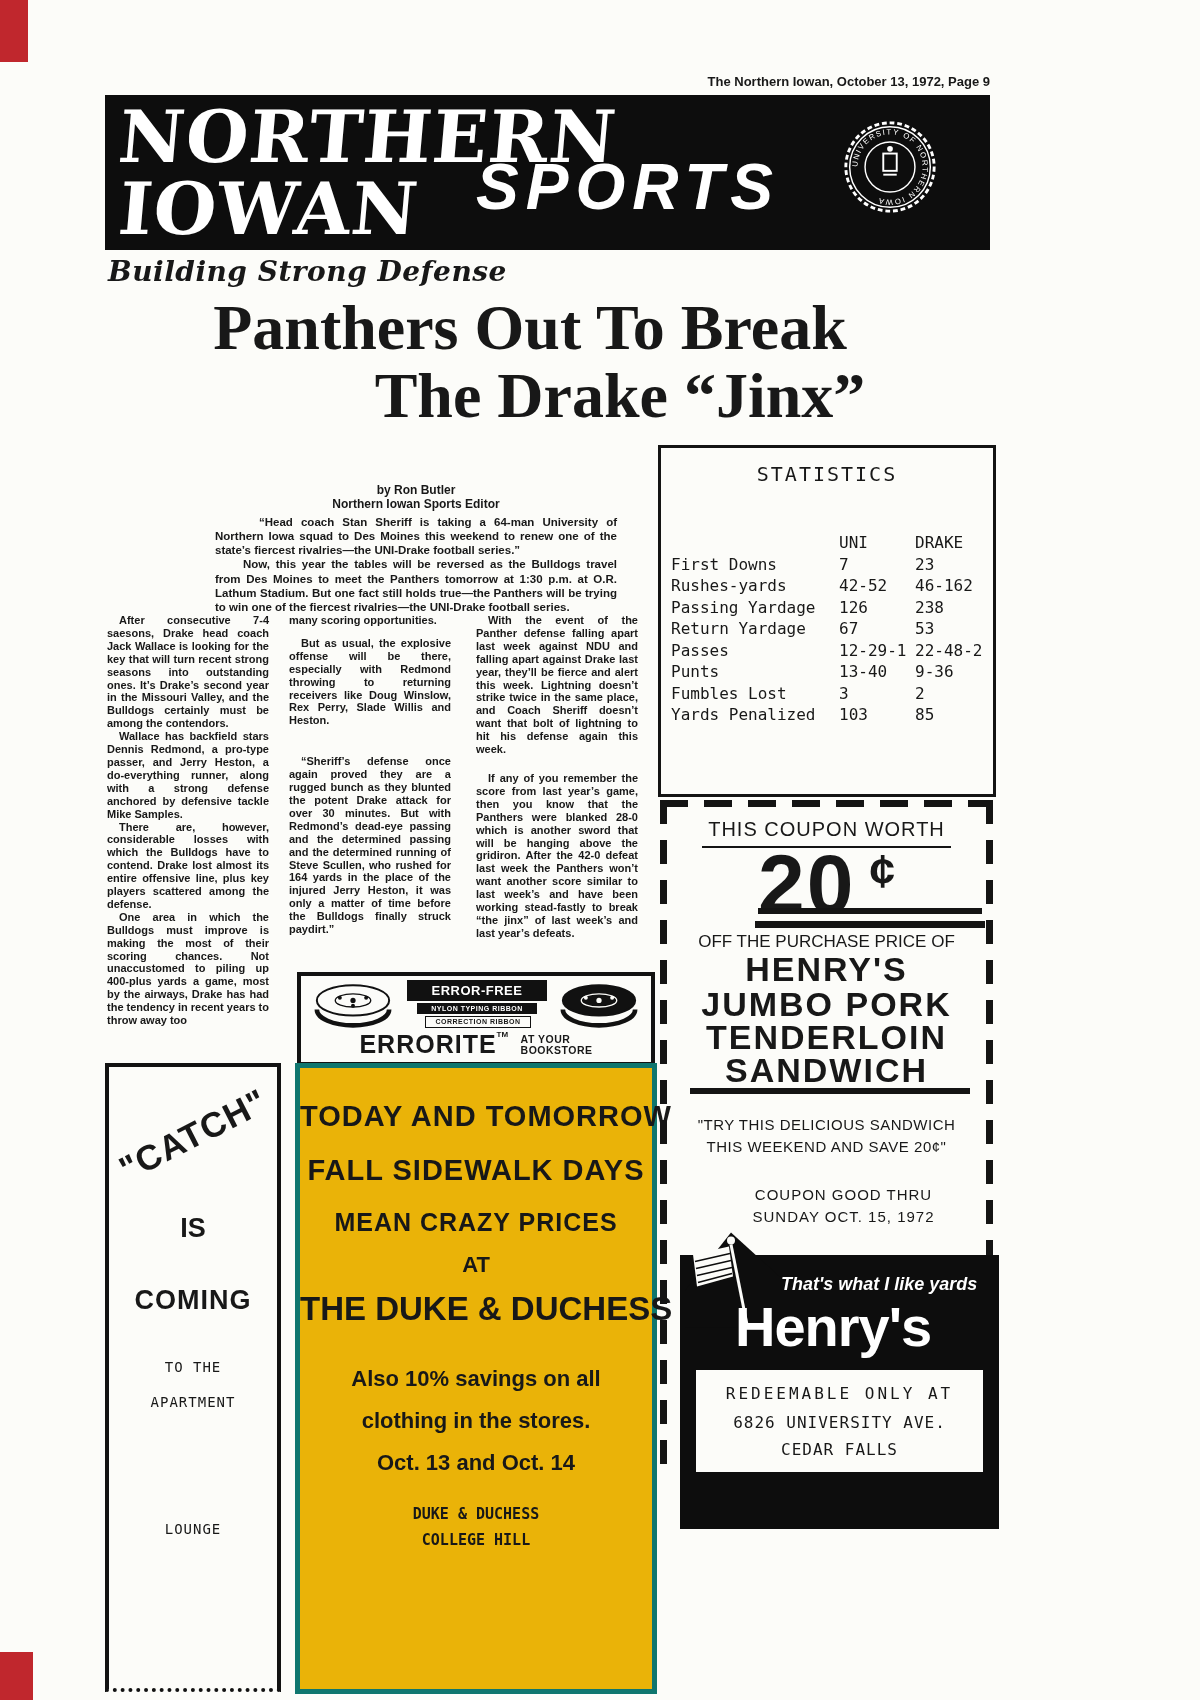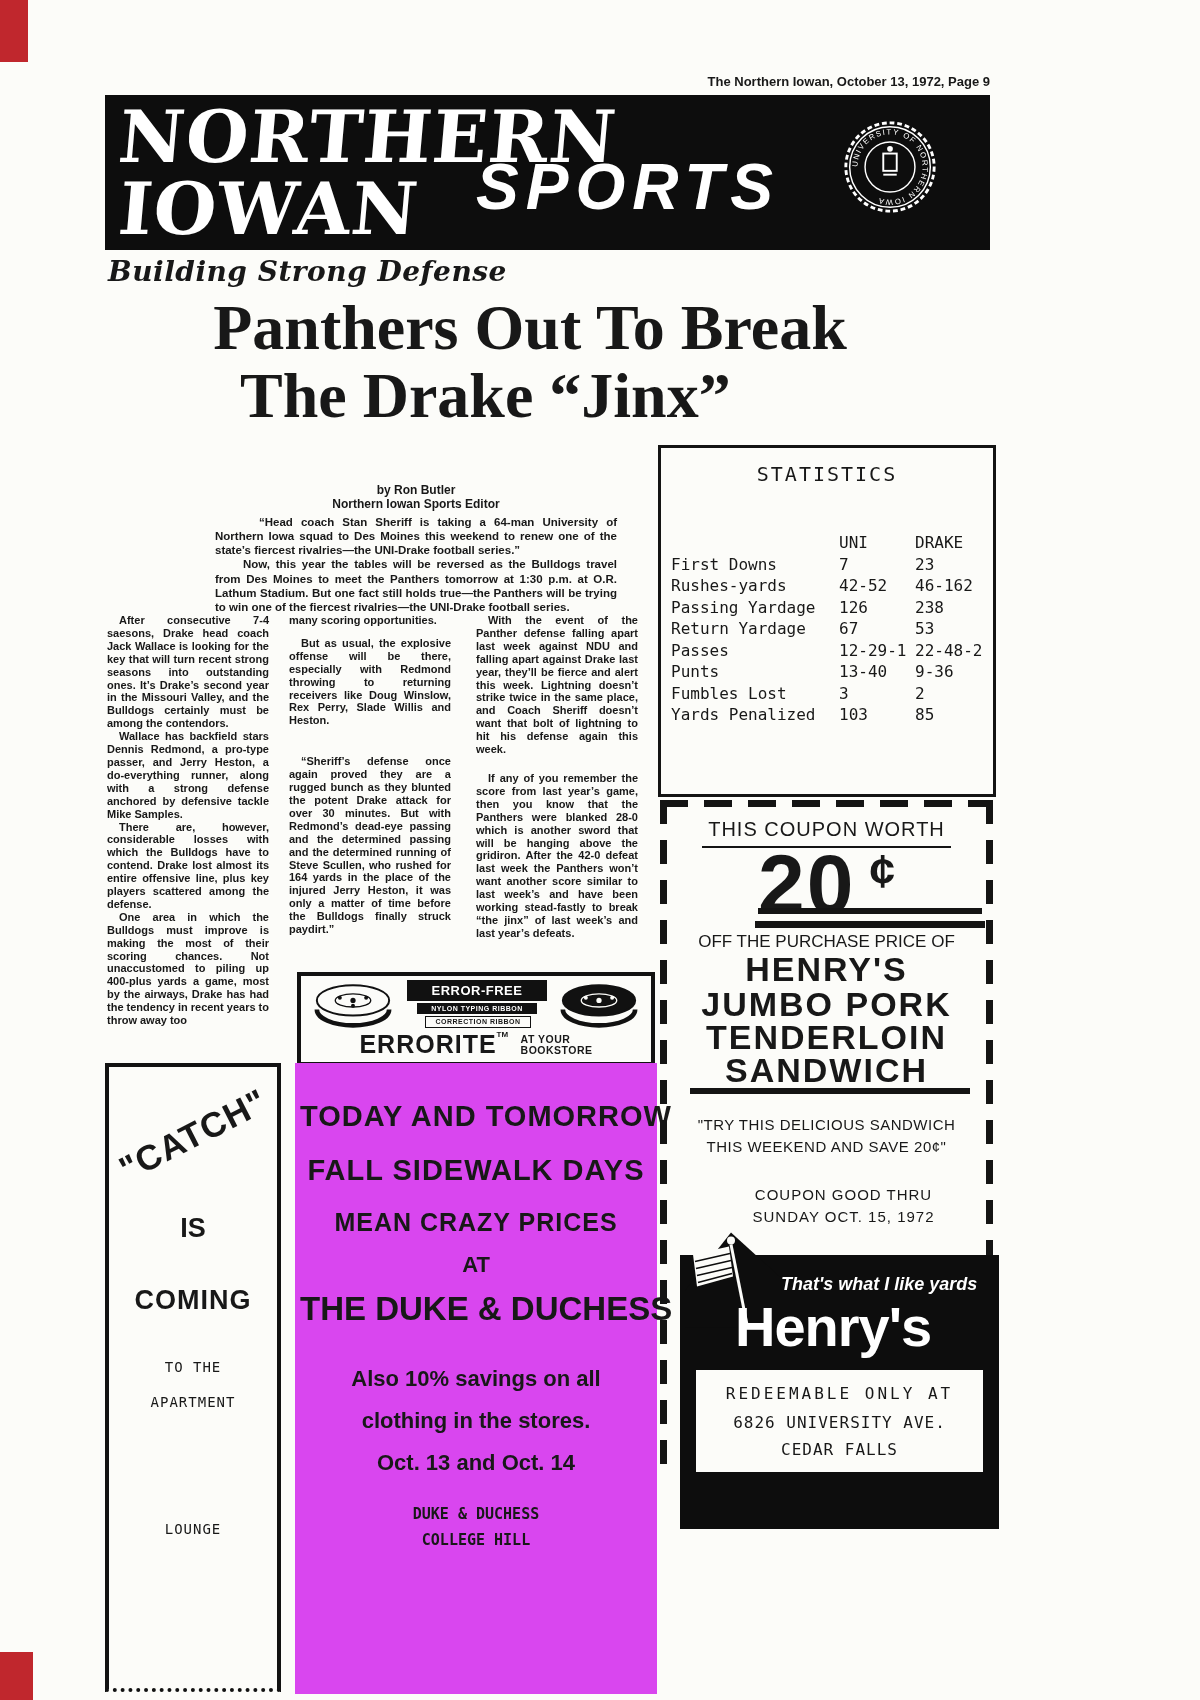--- a/index.html
+++ b/index.html
@@ -18,21 +18,21 @@
   .mast-line.l1{top:6px;}
   .mast-line.l2{top:78px;}
   .mast-sports{position:absolute;left:368px;top:60px;width:310px;text-align:center;
                font-style:italic;font-weight:900;font-size:64px;letter-spacing:7px;line-height:1;}
   .seal{position:absolute;right:52px;top:24px;width:96px;height:96px;}
   
   .kicker{left:108px;top:255px;font-family:"DejaVu Serif",serif;font-style:italic;font-weight:bold;
           font-size:28px;letter-spacing:.5px;}
   .headline1{left:90px;top:296px;width:880px;text-align:center;font-family:"Liberation Serif",serif;
              font-weight:bold;font-size:64px;line-height:1;white-space:nowrap;}
-  .headline2{left:240px;top:364px;width:760px;text-align:left;font-family:"Liberation Serif",serif;
+  .headline2{left:240px;top:364px;width:760px;text-align:center;font-family:"Liberation Serif",serif;
              font-weight:bold;font-size:64px;line-height:1;white-space:nowrap;}
   
   .intro{left:215px;top:483px;width:402px;font-size:11.5px;font-weight:bold;line-height:14.3px;}
   .byline{text-align:center;font-size:12px;}
   .byline2{text-align:center;font-size:12px;margin-bottom:3px;}
   .intro p{margin:0;text-align:justify;}
   .intro p.p1{text-indent:44px;}
   .intro p.p2{text-indent:28px;}
   
   .col{top:614px;width:162px;font-size:11px;font-weight:bold;line-height:12.9px;}
@@ -69,21 +69,21 @@
   
   .catch{left:105px;top:1063px;width:168px;height:621px;border:4px solid #121212;
          border-bottom-style:dotted;background:#fcfcf9;text-align:center;}
   .catch-word{position:absolute;left:-10px;top:48px;width:188px;transform:rotate(-27deg);
               font-weight:900;font-size:35px;letter-spacing:1px;}
   .catch-is{position:absolute;left:0;top:146px;width:100%;font-weight:900;font-size:27px;}
   .catch-coming{position:absolute;left:0;top:218px;width:100%;font-weight:900;font-size:27px;letter-spacing:1px;}
   .catch-sm{position:absolute;left:0;width:100%;font-family:"DejaVu Sans Mono",monospace;font-size:14px;letter-spacing:1px;}
   .catch-l4{top:292px;} .catch-l5{top:327px;} .catch-l6{top:407px;margin-top:47px;}
   
-  .duke{left:295px;top:1063px;width:352px;height:621px;border:5px solid #d946ef;background:#d946ef;text-align:center;}
+  .duke{left:295px;top:1063px;width:352px;height:621px;border:5px solid #0f766e;background:#eab308;text-align:center;}
   .dline{position:absolute;left:0;width:100%;font-weight:900;white-space:nowrap;}
   .d1{top:32px;font-size:29px;letter-spacing:1px;}
   .d2{top:86px;font-size:29px;letter-spacing:1px;}
   .d3{top:140px;font-size:25px;letter-spacing:1px;}
   .d4{top:184px;font-size:22px;}
   .d5{top:222px;font-size:33px;letter-spacing:0px;}
   .d6{top:298px;font-size:22px;}
   .d7{top:340px;font-size:22px;}
   .d8{top:382px;font-size:22px;}
   .d9{top:437px;font-size:15px;font-weight:bold;font-family:"DejaVu Sans Mono",monospace;}

